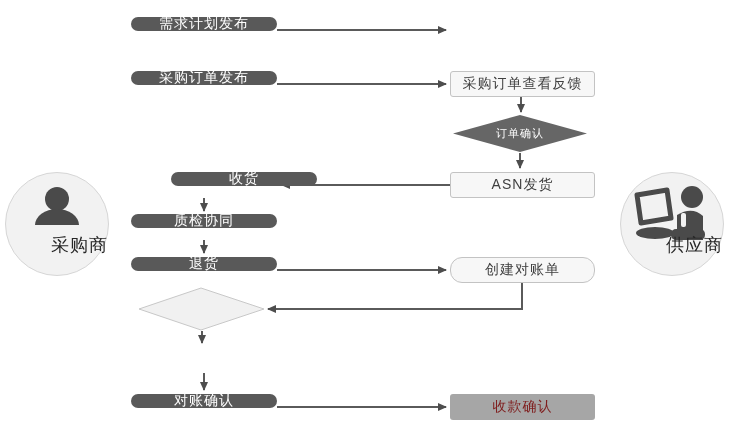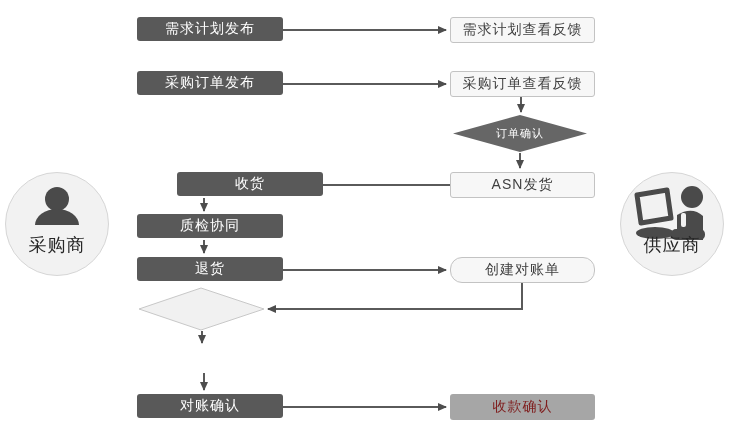--- a/index.html
+++ b/index.html
@@ -9,32 +9,32 @@
   }
   .layer{position:absolute;left:0;top:0;width:731px;height:436px;}
   .node{
     position:absolute;display:flex;align-items:center;justify-content:center;
     box-sizing:border-box;font-size:14px;letter-spacing:1px;border-radius:3px;
     white-space:nowrap;
   }
   .dark{background:#595959;color:#ffffff;}
   .light{background:#f7f7f7;border:1px solid #c3c3c3;color:#404040;}
   .medium{background:#a6a6a6;color:#7f1d1d;}
-  .left-col{left:137px;width:146px;height:24px;}
+  .left-col{left:131px;width:146px;height:14px;border-radius:7px;}
   .right-col{left:450px;width:145px;height:26px;}
   .diamond-label{
     position:absolute;display:flex;align-items:center;justify-content:center;
     font-size:11px;letter-spacing:1px;white-space:nowrap;
   }
   .actor{
     position:absolute;width:104px;height:104px;border-radius:50%;
     background:#f2f2f2;border:1px solid #d6d6d6;box-sizing:border-box;
   }
   .actor-label{
-    position:absolute;left:0;bottom:18px;width:100%;text-align:center;
+    position:absolute;left:0;bottom:18px;width:100%;text-align:right;
     font-size:18px;color:#262626;letter-spacing:1px;
   }
   .actor-icon{position:absolute;left:0;top:0;}
 </style>
 </head>
 <body>
 
 <div class="canvas">
 
   <svg class="layer" width="731" height="436" viewBox="0 0 731 436">
@@ -61,21 +61,20 @@
     <polygon points="139,309 201,288 264,309 201,330" fill="#f1f1f1" stroke="#c8c8c8" stroke-width="1"></polygon>
   </svg>
 
   <div class="node dark left-col" style="top:17px;">需求计划发布</div>
   <div class="node dark left-col" style="top:71px;">采购订单发布</div>
   <div class="node dark left-col" style="top:172px;margin-left:40px;">收货</div>
   <div class="node dark left-col" style="top:214px;">质检协同</div>
   <div class="node dark left-col" style="top:257px;">退货</div>
   <div class="node dark left-col" style="top:394px;">对账确认</div>
 
-  <div class="node light right-col" style="top:17px;">需求计划查看反馈</div>
   <div class="node light right-col" style="top:71px;">采购订单查看反馈</div>
   <div class="node light right-col" style="top:172px;">ASN发货</div>
   <div class="node light right-col" style="top:257px;border-radius:12px;">创建对账单</div>
   <div class="node medium right-col" style="top:394px;">收款确认</div>
 
   <div class="diamond-label" style="left:460px;top:123px;width:120px;height:21px;color:#ffffff;">订单确认</div>
 
   <div class="actor" style="left:5px;top:172px;">
     <svg class="actor-icon" width="102" height="102" viewBox="0 0 102 102">
       <circle cx="51" cy="26" r="12" fill="#4a4a4a"></circle>

